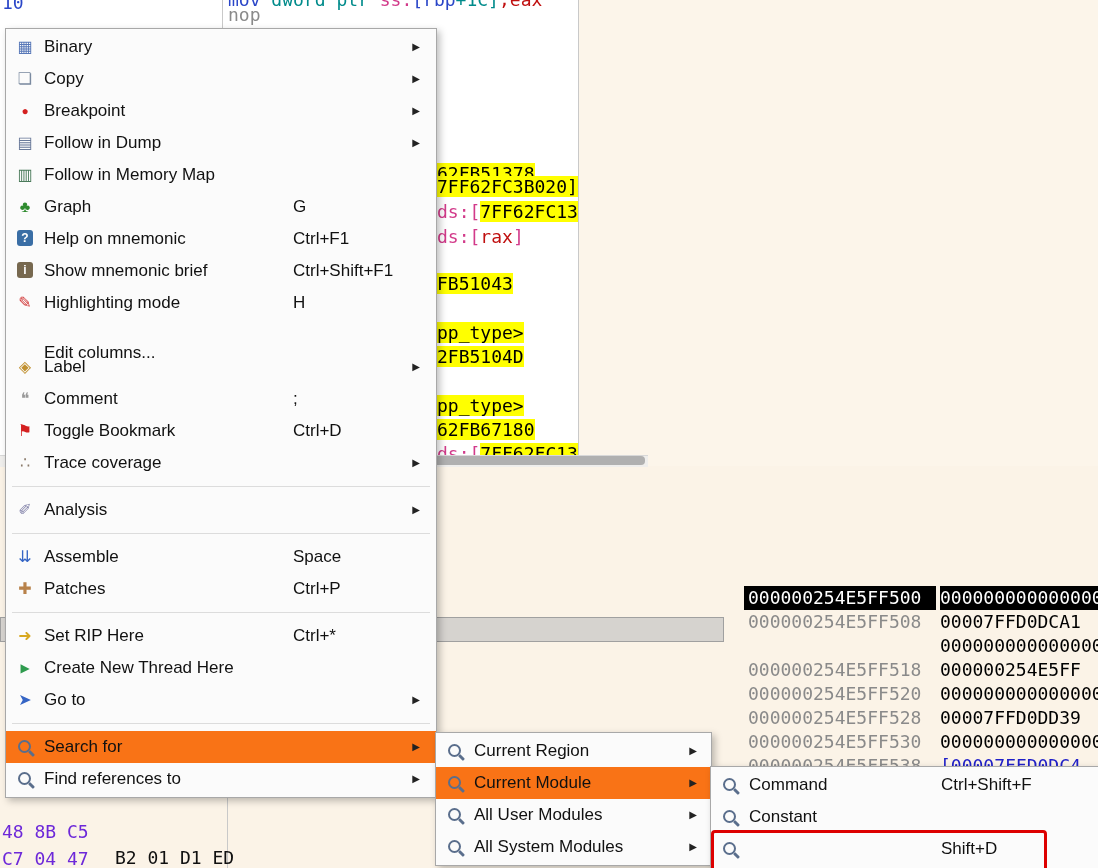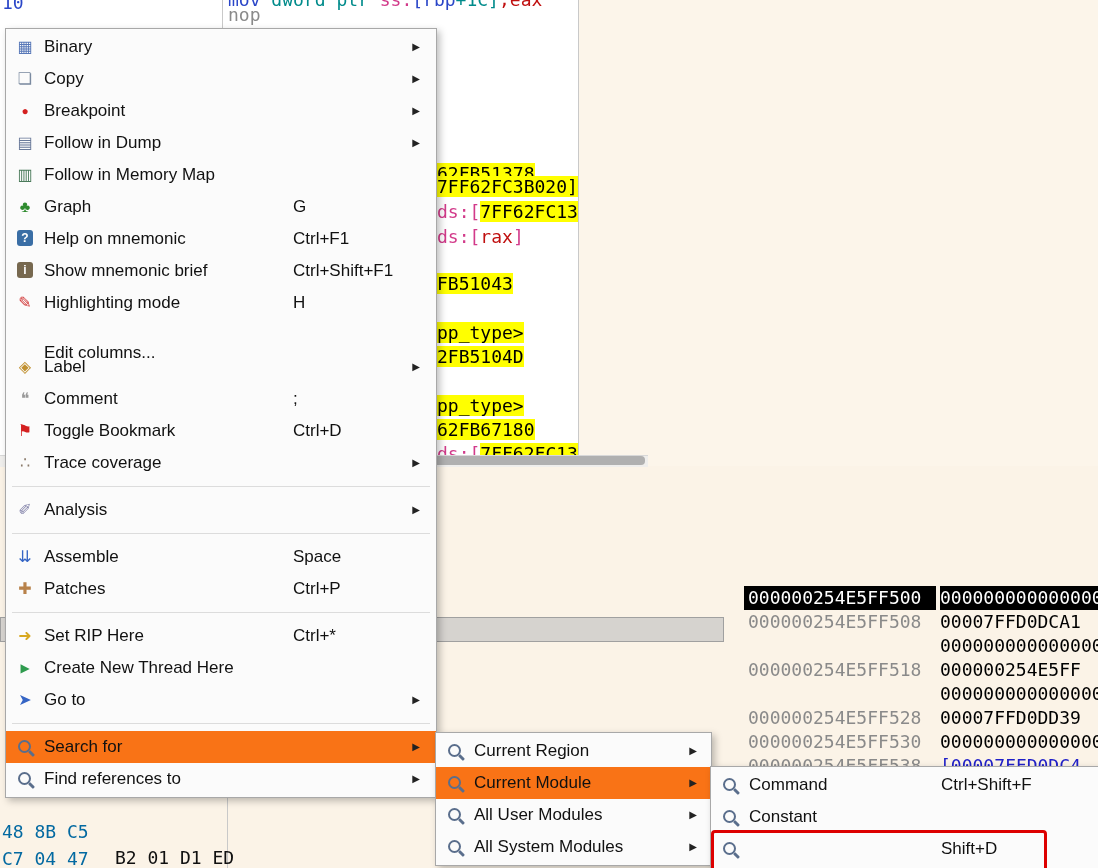--- a/index.html
+++ b/index.html
@@ -41,21 +41,21 @@
         font-family:"DejaVu Sans Mono", monospace;font-size:18px;z-index:1;white-space:nowrap;}
   .stk-addr{position:absolute;left:0;width:192px;padding-left:4px;box-sizing:border-box;color:#8a8a8a;}
   .stk-val{position:absolute;left:196px;color:#000;}
   .stk-row.sel .stk-addr{background:#000;color:#fff;}
   .stk-row.sel .stk-val{background:#000;color:#fff;width:162px;}
   .stk-val.blue{color:#2020c8;}
 
   
   .hex-row{position:absolute;left:0;width:440px;height:26px;line-height:26px;
         font-family:"DejaVu Sans Mono", monospace;font-size:18px;z-index:1;white-space:pre;}
-  .hx-a{position:absolute;left:2px;color:#0369a1;}
+  .hx-a{position:absolute;left:2px;color:#6d28d9;}
   .hx-b{position:absolute;left:115px;color:#101010;}
   .hexline{left:227px;top:790px;width:1px;height:78px;background:#c9c9c9;z-index:1;}
 
   
   .menu{position:absolute;background:#fbfbfb;border:1px solid #a8a8a8;
         box-shadow:3px 3px 7px rgba(0,0,0,0.25);}
   .menu-main{left:5px;top:28px;width:430px;height:768px;z-index:10;}
   .menu-sub1{left:435px;top:732px;width:275px;height:132px;z-index:11;}
   .menu-sub2{left:710px;top:766px;width:395px;height:104px;z-index:12;}
   .mi{position:absolute;left:0;right:0;height:32px;line-height:32px;font-size:17px;color:#111;}
@@ -116,20 +116,21 @@
   <span class="stk-val">00007FFD0DCA1</span>
 </div>
 <div class="stk-row" style="top:634px">
   <span class="stk-val">000000000000000</span>
 </div>
 <div class="stk-row" style="top:658px">
   <span class="stk-addr">000000254E5FF518</span>
   <span class="stk-val">000000254E5FF</span>
 </div>
 <div class="stk-row" style="top:682px">
+  <span class="stk-addr">000000254E5FF520</span>
   <span class="stk-val">000000000000000</span>
 </div>
 <div class="stk-row" style="top:706px">
   <span class="stk-addr">000000254E5FF528</span>
   <span class="stk-val">00007FFD0DD39</span>
 </div>
 <div class="stk-row" style="top:730px">
   <span class="stk-addr">000000254E5FF530</span>
   <span class="stk-val">000000000000000</span>
 </div>

